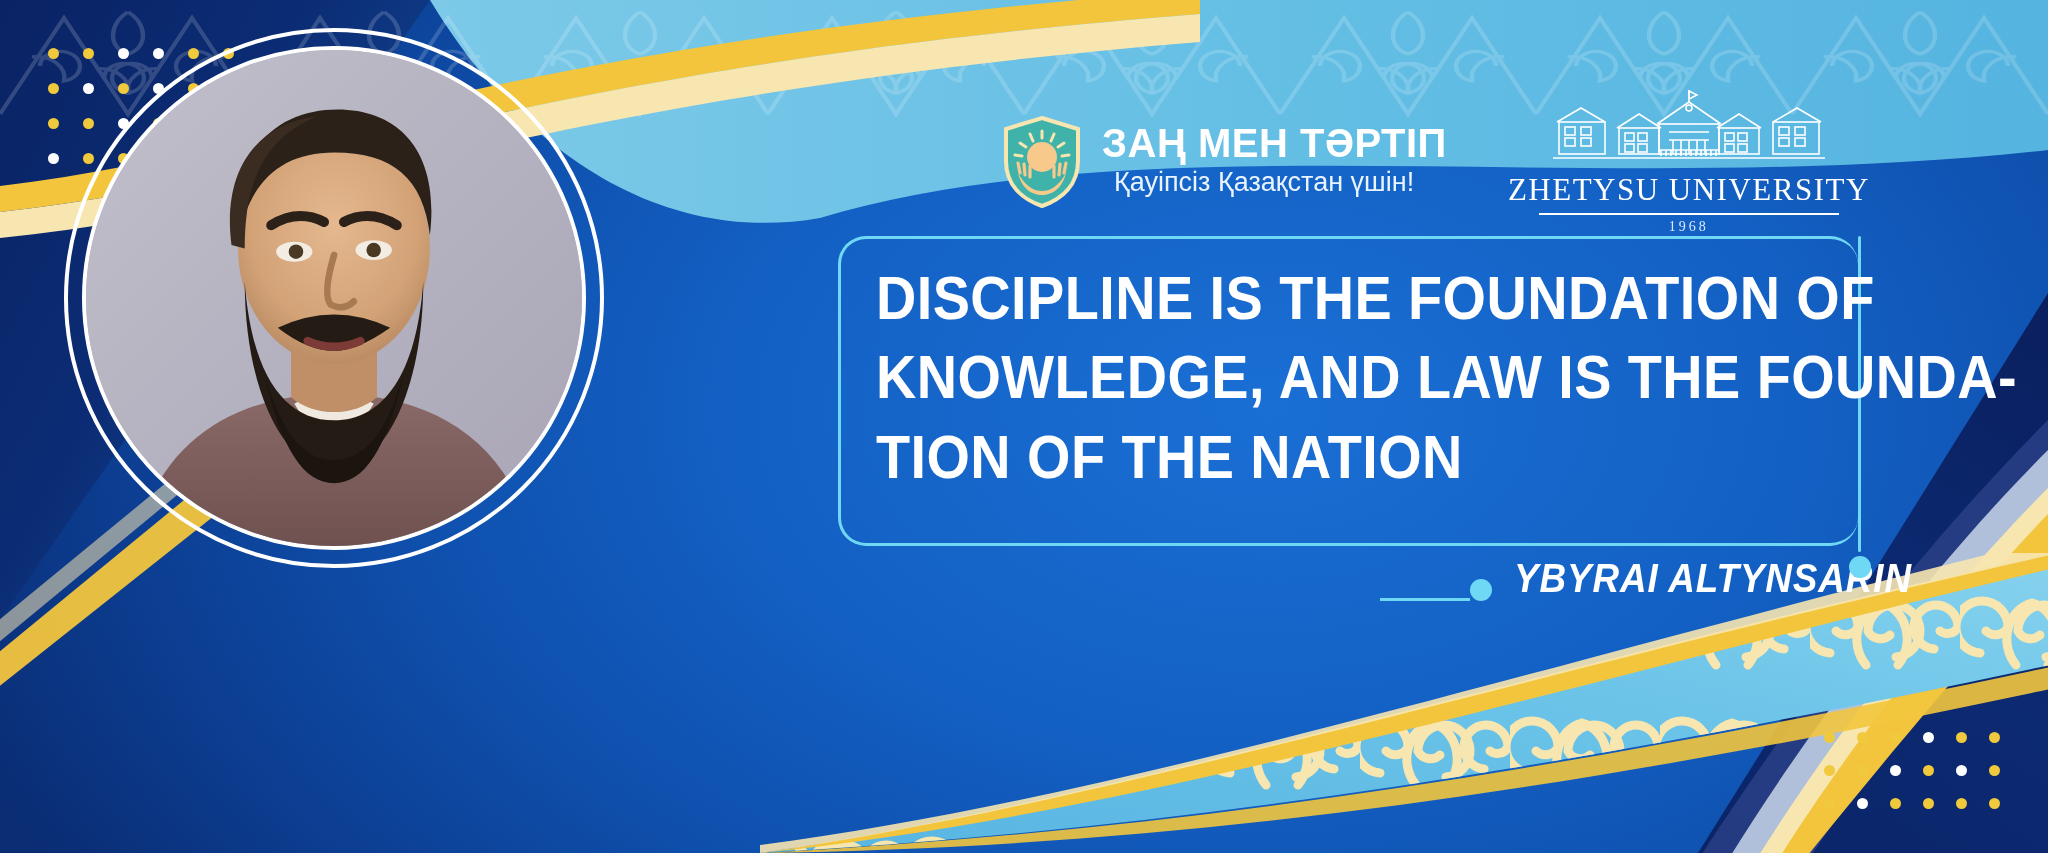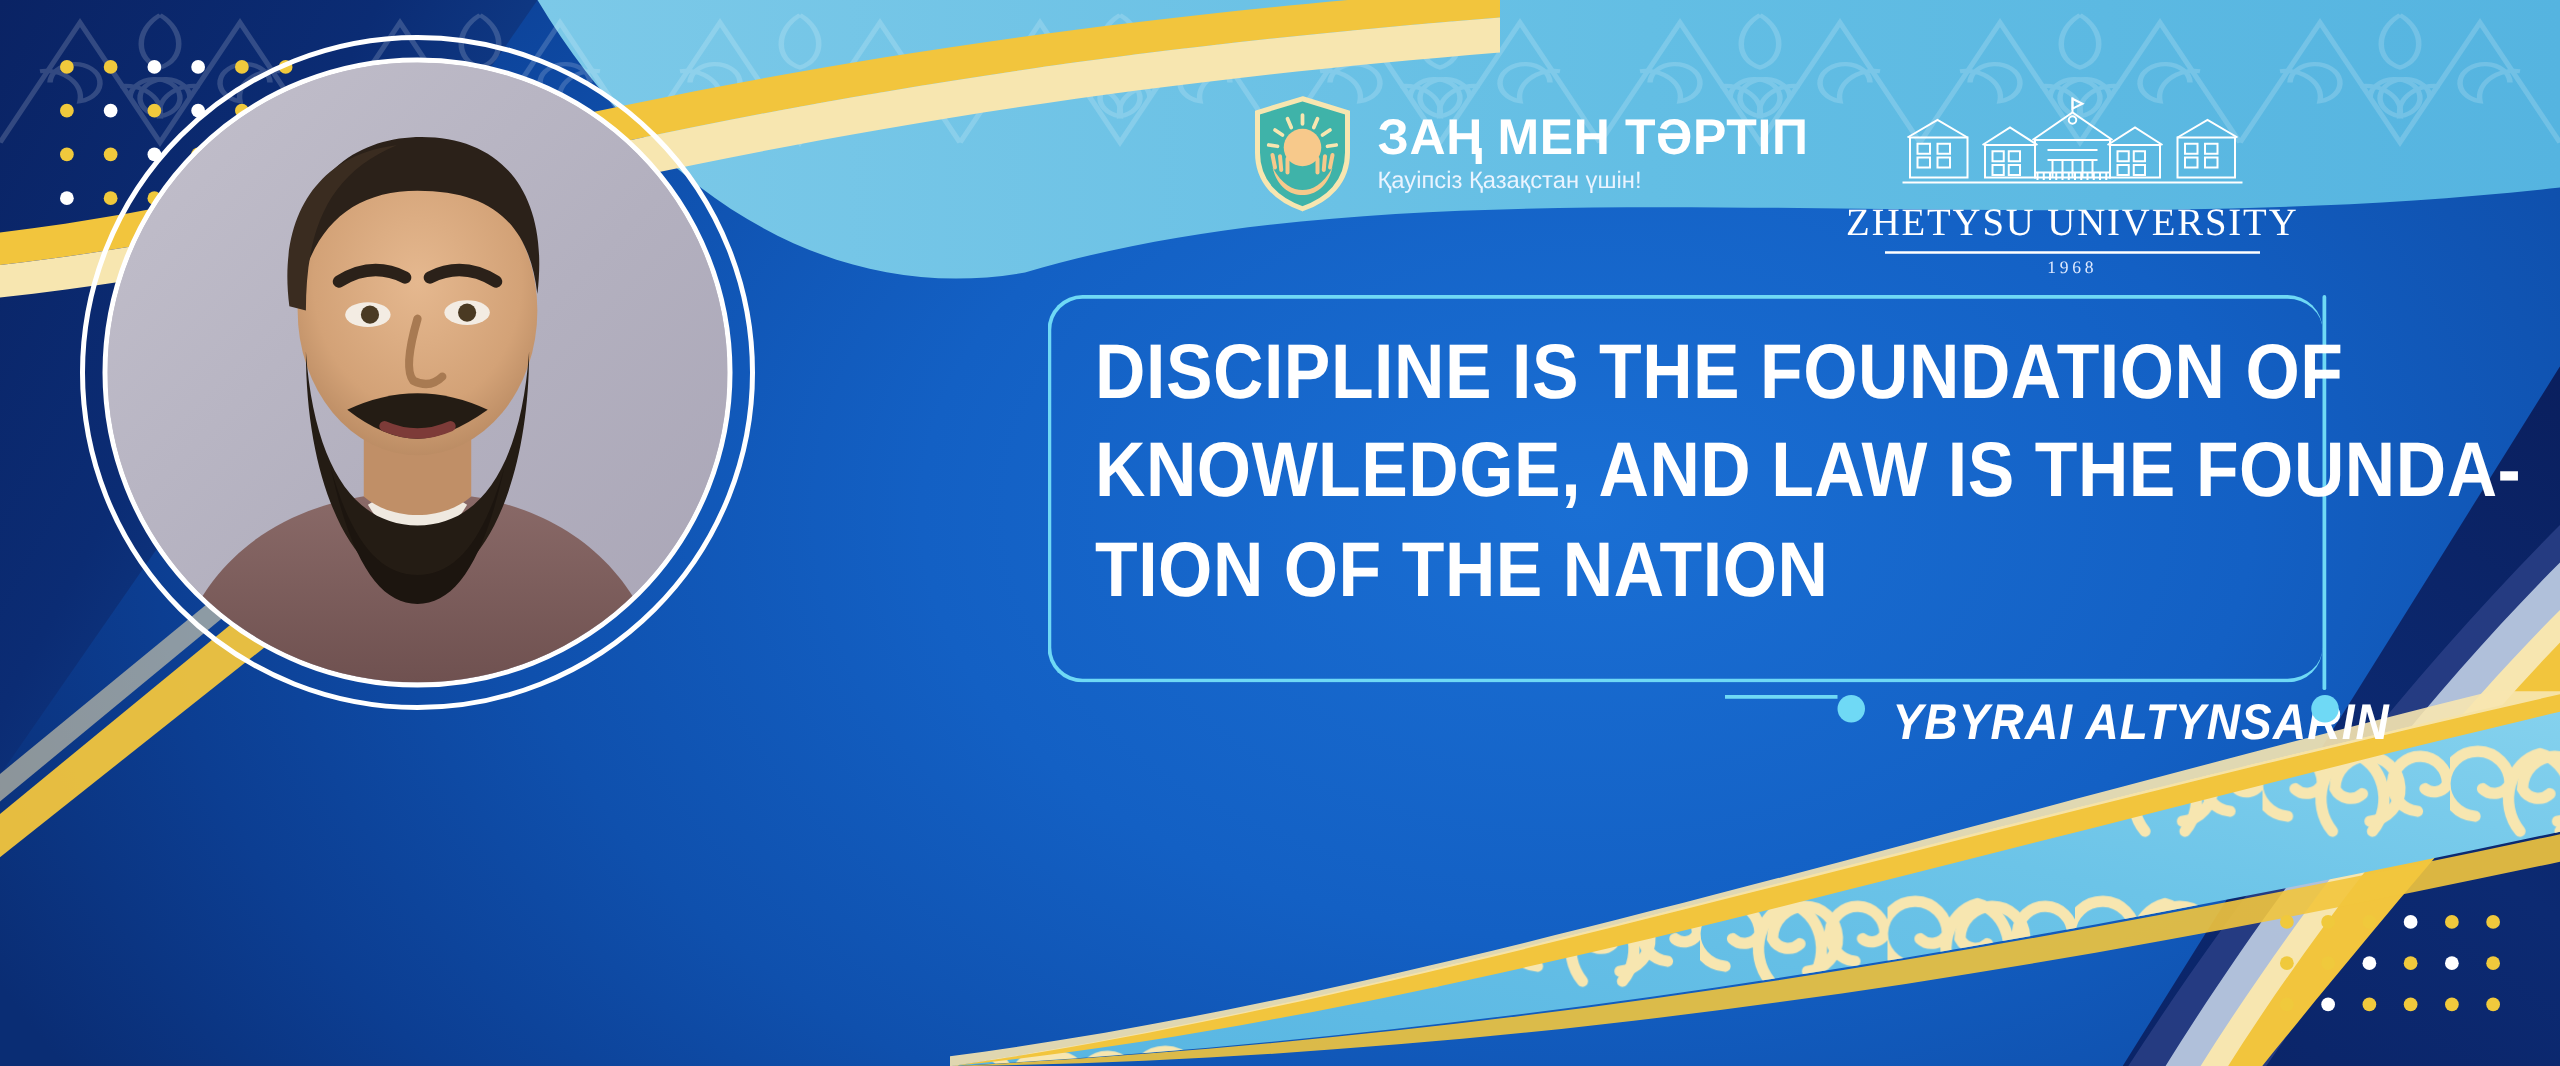--- a/index.html
+++ b/index.html
@@ -77,32 +77,32 @@
     border-radius:50%;
     border:4px solid #ffffff;
     overflow:hidden;
     background:#b9b6c4;
   }
   .portrait-img{ position:absolute; inset:0; }
   .portrait-img svg{ width:100%; height:100%; display:block; }
 
   
   .logos{
-    position:absolute; left:1000px; top:76px;
-    display:flex; align-items:flex-start; gap:30px;
+    position:absolute; left:1000px; top:88px;
+    display:flex; align-items:center; gap:61px;
   }
   .zmt{ display:flex; align-items:center; gap:18px; }
   .zmt-shield{ width:84px; height:94px; flex:0 0 auto; }
   .zmt-shield svg{ width:100%; height:100%; display:block; }
   .zmt-text .zmt-title{
     color:#ffffff; font-size:40px; font-weight:bold; letter-spacing:.5px;
     line-height:1.02; white-space:nowrap;
   }
   .zmt-text .zmt-sub{
-    color:#eaf4ff; font-size:19px; line-height:1.25; white-space:nowrap; margin-top:2px;
+    color:#eaf4ff; font-size:27px; line-height:1.25; white-space:nowrap; margin-top:2px;margin-left:12px;
   }
 
   .zhetysu{ display:flex; flex-direction:column; align-items:center; }
   .zhetysu-mark{ width:300px; height:80px; }
   .zhetysu-mark svg{ width:100%; height:100%; display:block; }
   .zhetysu-name{
     color:#ffffff; font-family:"Liberation Serif", serif;
     font-size:31px; letter-spacing:1.5px; margin-top:4px; white-space:nowrap;
   }
   .zhetysu-rule{ width:300px; height:2px; background:#ffffff; margin-top:5px; }
@@ -131,21 +131,21 @@
     font-family:"Liberation Sans Narrow","Liberation Sans", sans-serif;
     font-size:62px; font-weight:bold;
     line-height:1.28; letter-spacing:.5px;
     transform:scaleX(.9); transform-origin:left top;
   }
   .quote-text .qline{ display:block; white-space:nowrap; }
 
   
   .attrib{
     position:absolute; left:1380px; top:556px;
-    display:flex; align-items:flex-start; gap:0;
+    display:flex; align-items:flex-end; gap:0;
   }
   .attrib-line{ width:90px; height:3px; background:#6fd9f5; }
   .attrib-dot{ width:22px; height:22px; border-radius:50%; background:#6fd9f5; }
   .attrib-name{
     color:#ffffff; margin-left:22px; white-space:nowrap;
     font-family:"Liberation Sans Narrow","Liberation Sans", sans-serif;
     font-size:40px; font-weight:bold; font-style:italic; letter-spacing:1px;
     transform:scaleX(.92); transform-origin:left center;
   }
   

